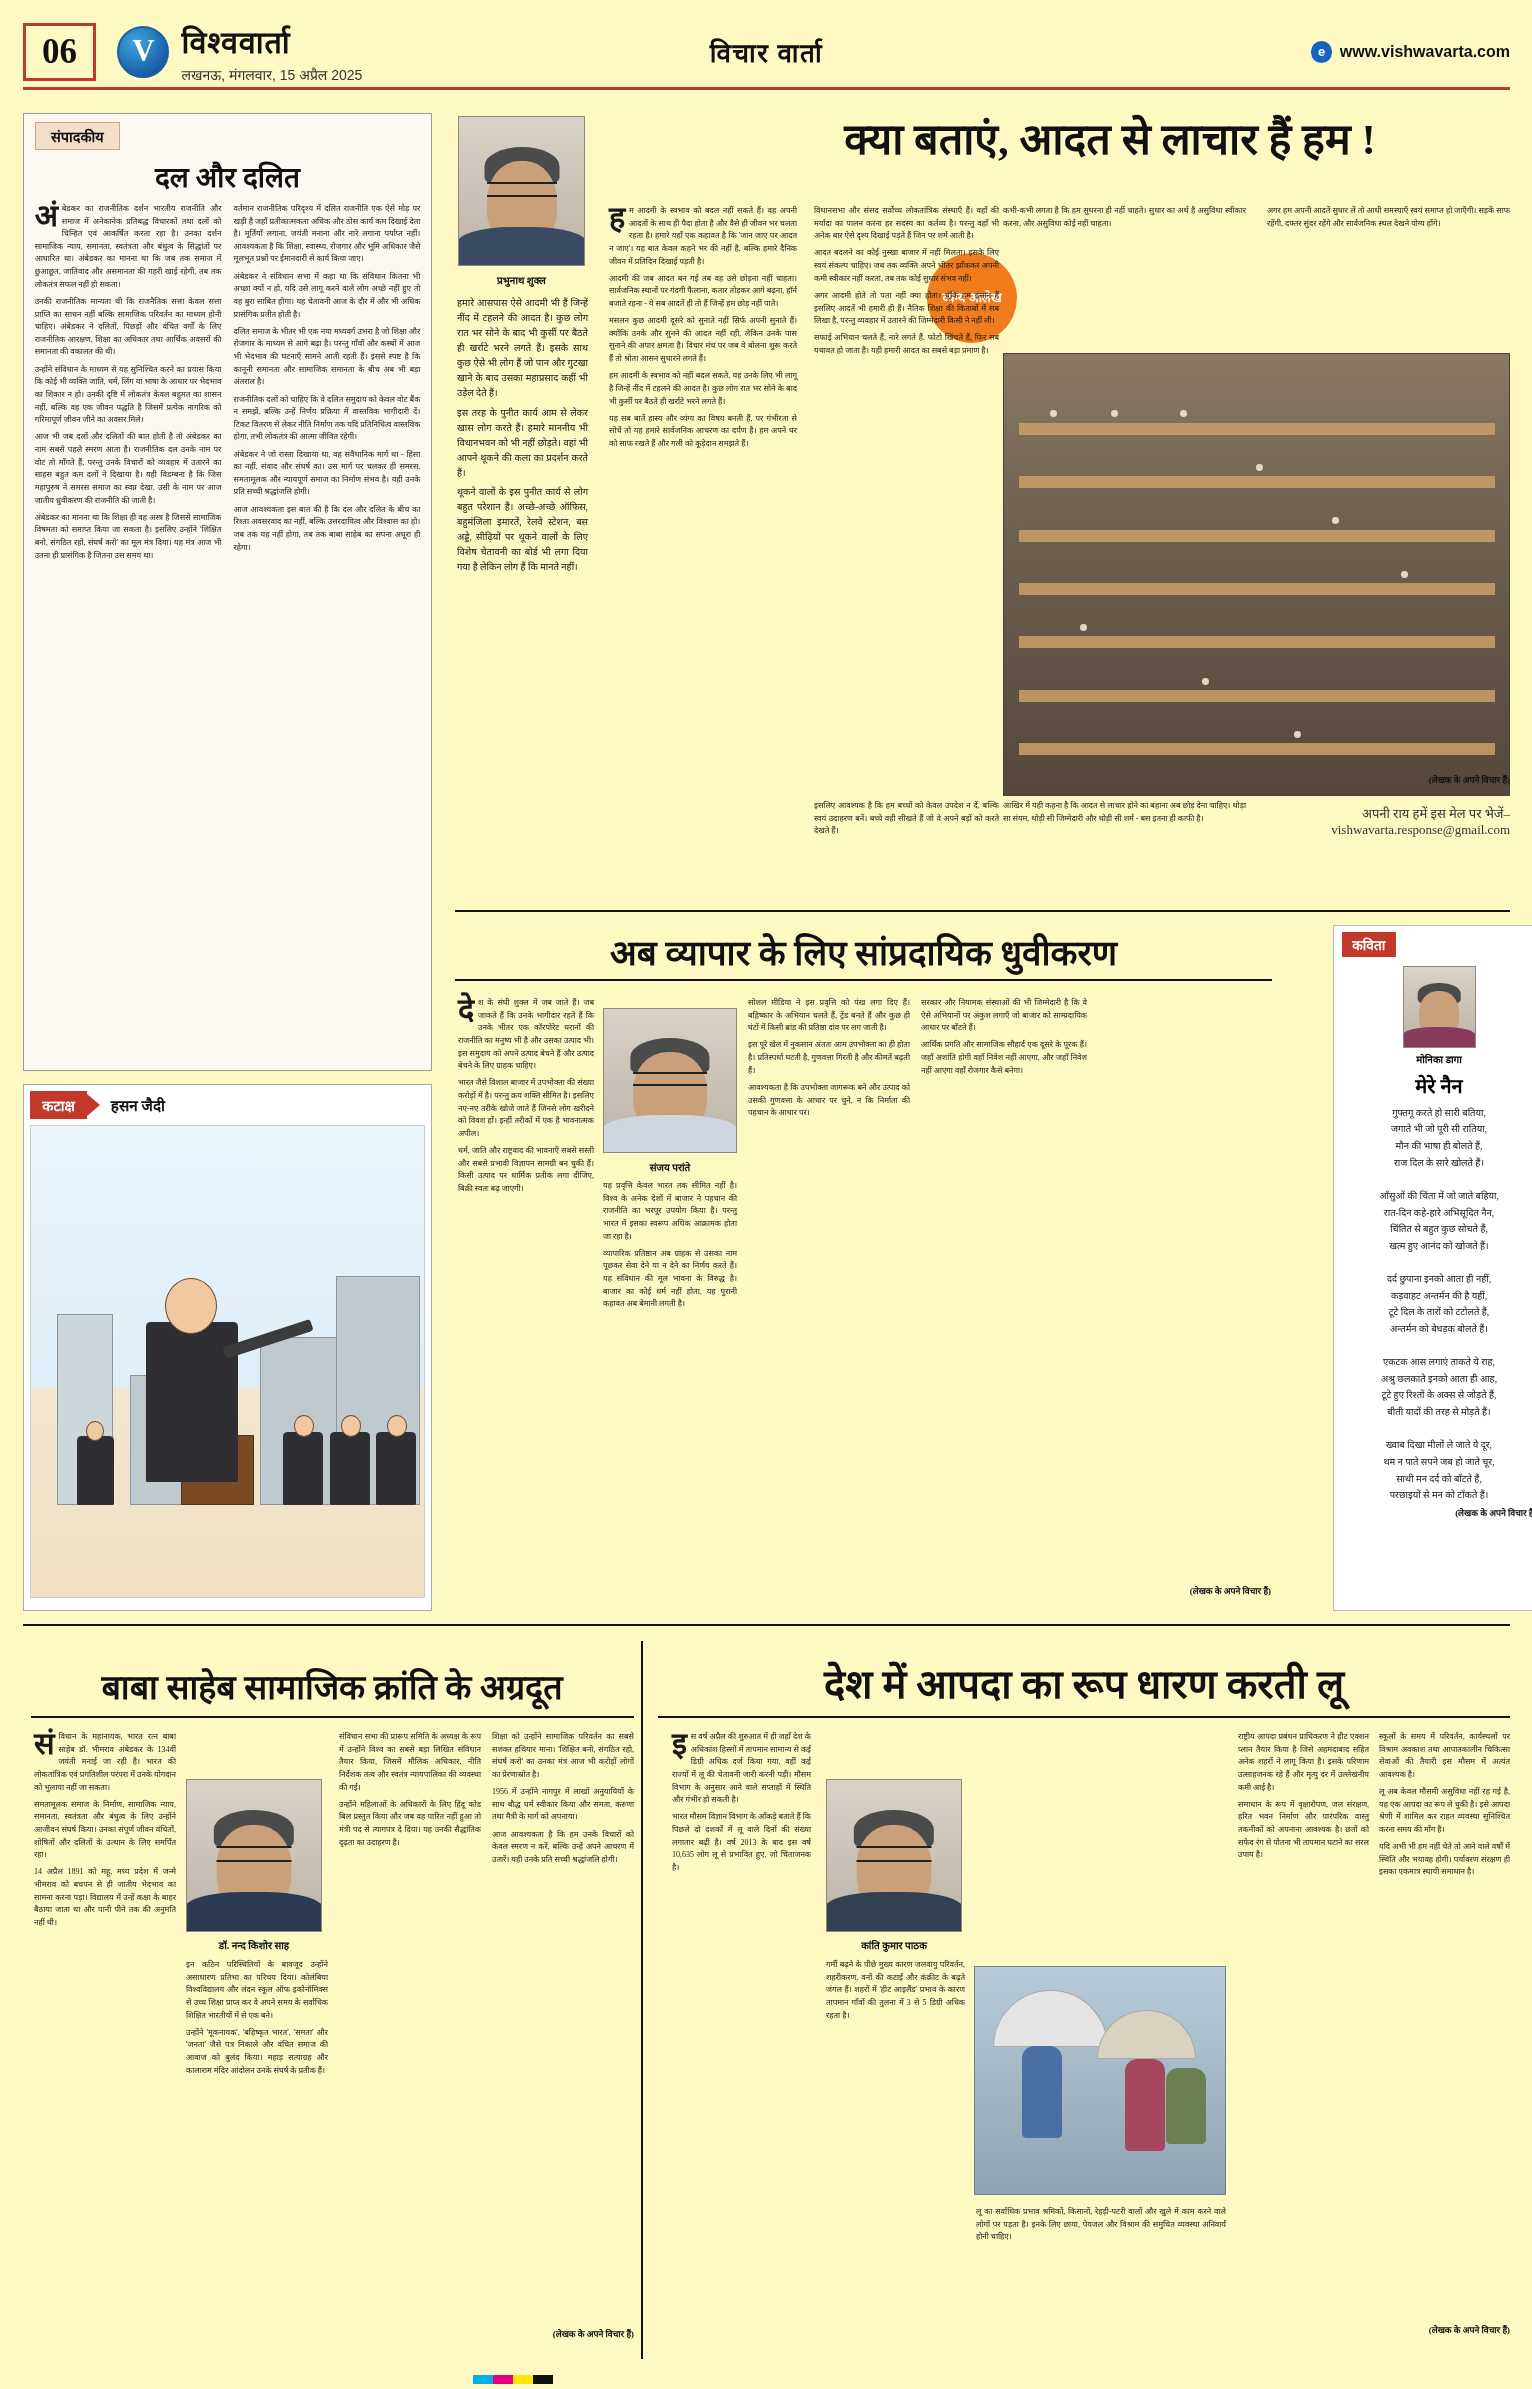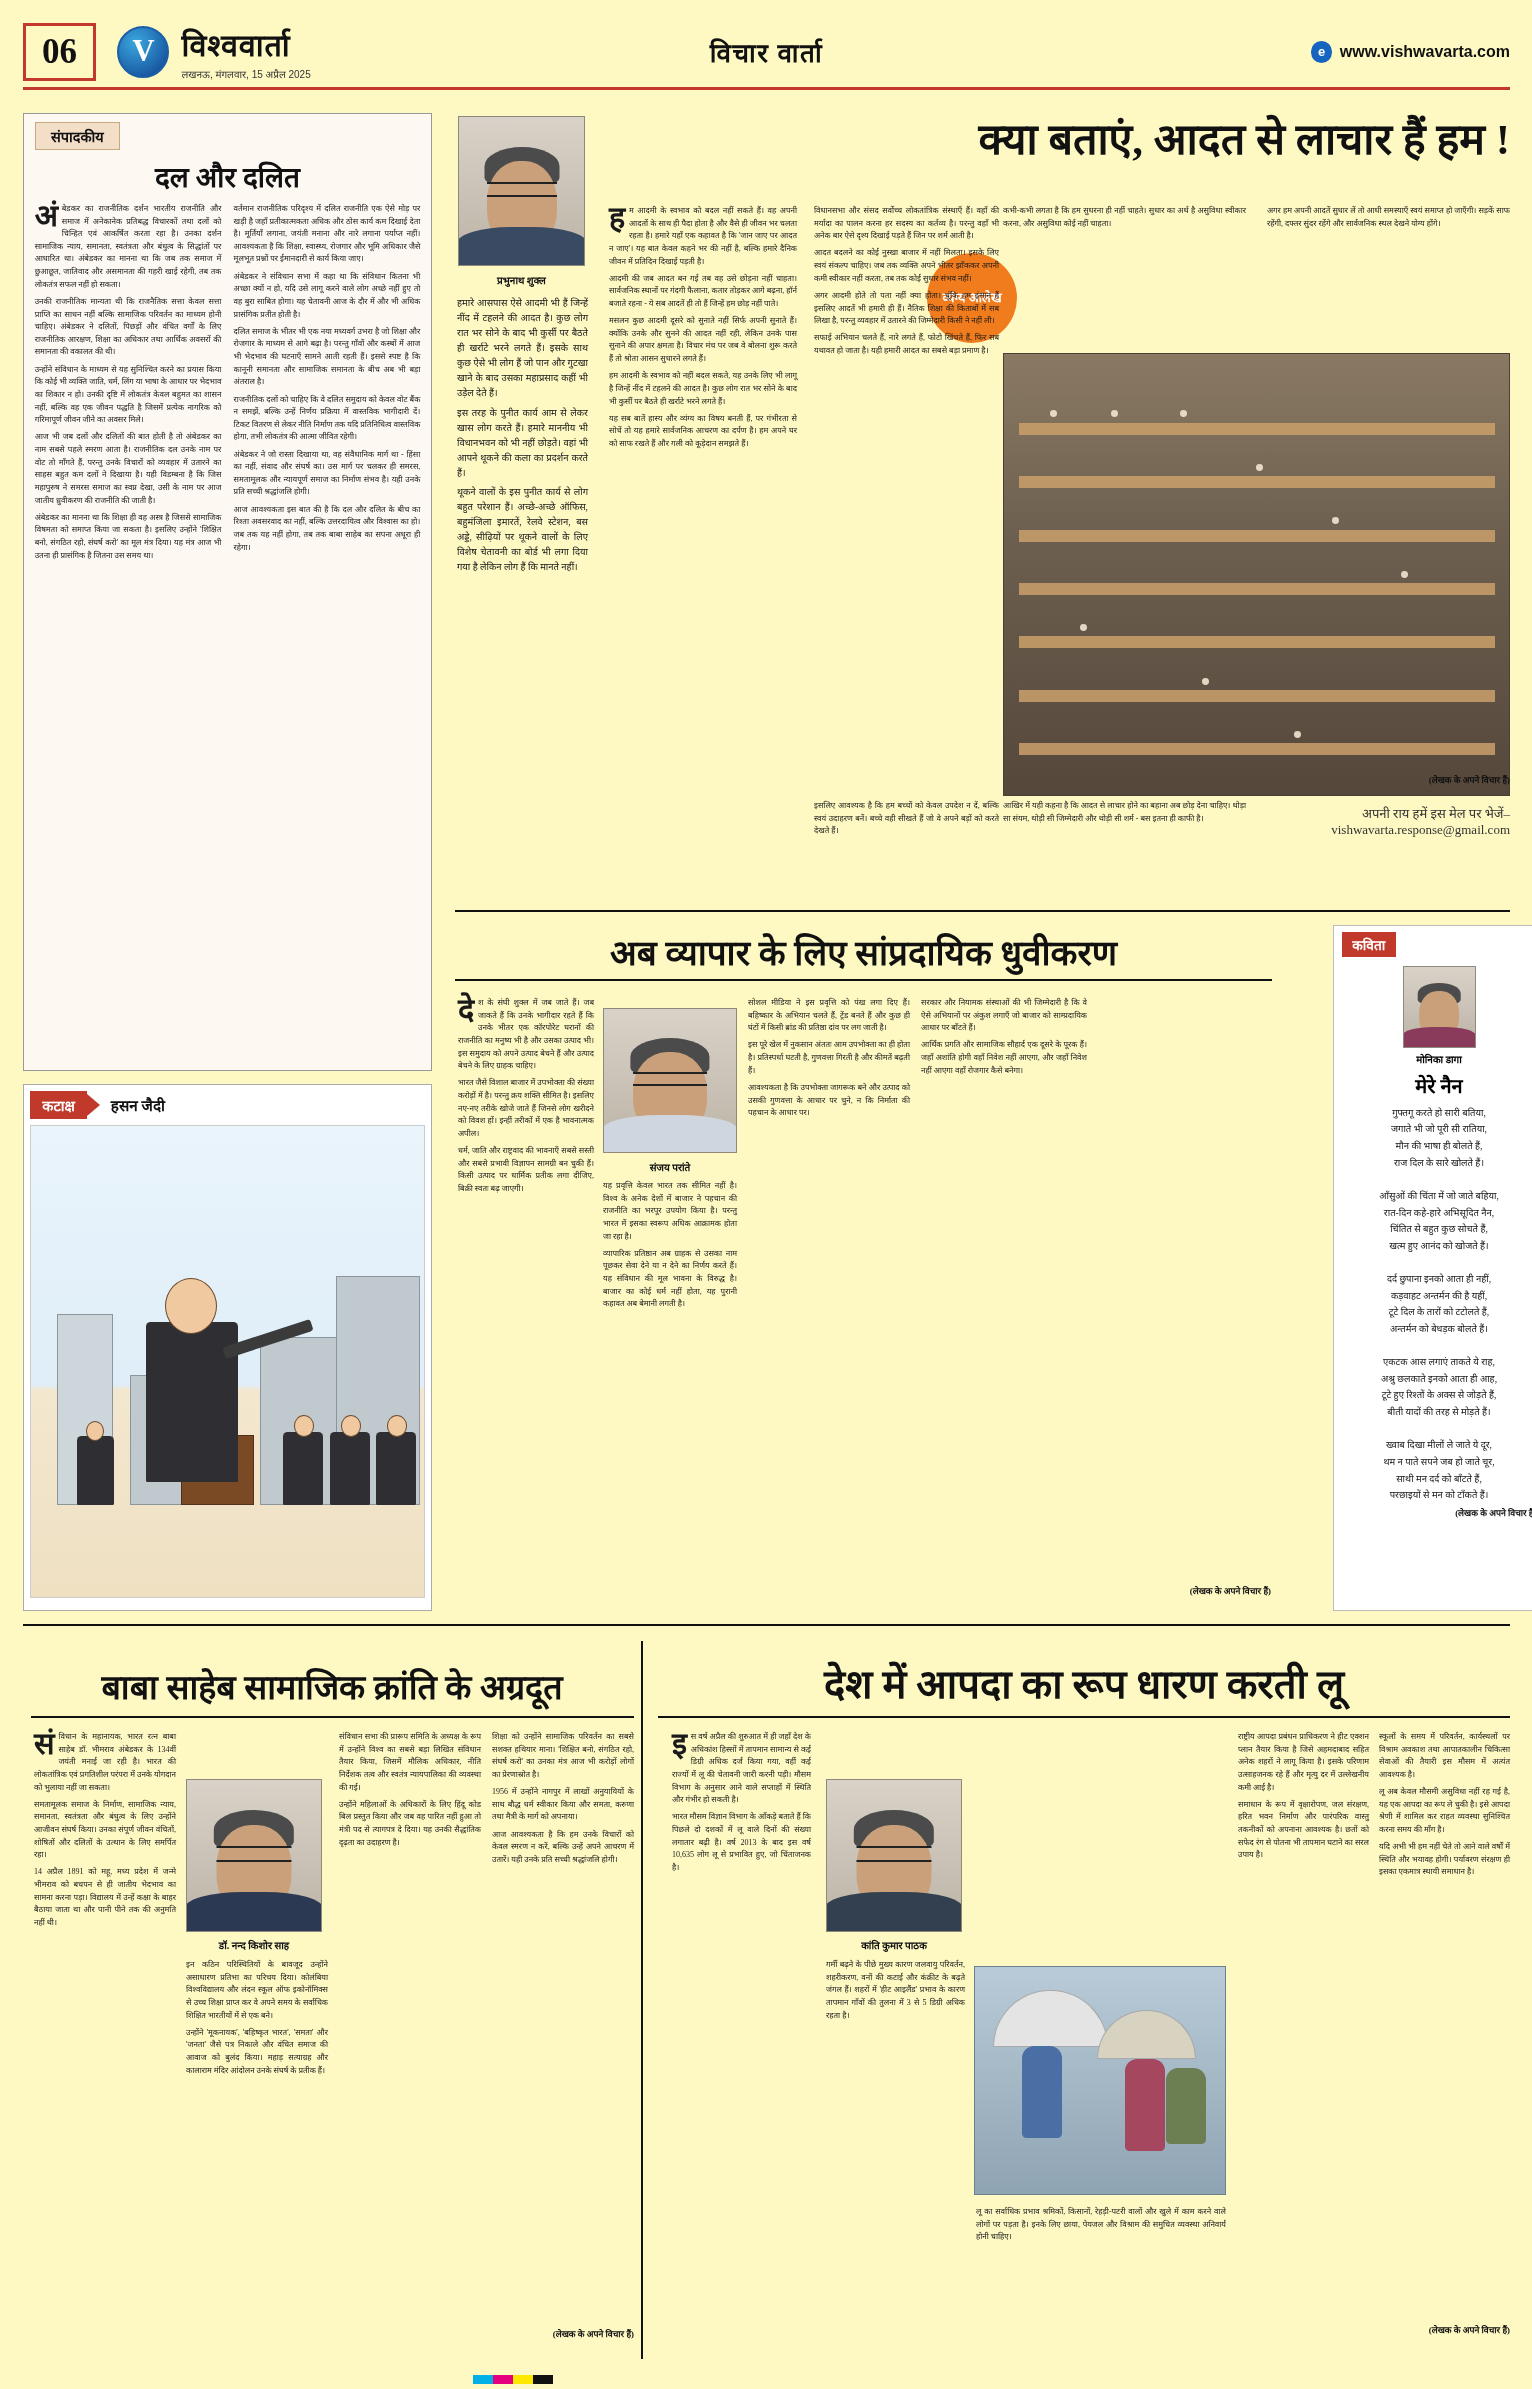--- a/index.html
+++ b/index.html
@@ -38,21 +38,21 @@
     background: radial-gradient(circle at 35% 30%, #3ba7dd 0%, #1b5fa8 70%, #0d3b73 100%);
     color: #fff; display: flex; align-items: center; justify-content: center;
     font-size: 30.5px; font-weight: bold; font-family: "Liberation Serif", serif;
     border: 2.3px solid #1b5fa8;
   }
   .logo-text { margin-left: 12.2px; }
   .logo-title {
     font-size: 30.5px; font-weight: bold; color: #111;
     font-family: "Liberation Serif", serif; letter-spacing: 0.8px;
   }
-  .logo-sub { font-size: 10px; color: #333; margin-top: 2.3px; }
+  .logo-sub { font-size: 14px; color: #333; margin-top: 2.3px; }
   .center-title {
     position: absolute; left: 50%; transform: translateX(-50%);
     font-size: 26px; font-weight: bold; color: #111;
     font-family: "Liberation Serif", serif; letter-spacing: 1.5px;
   }
   .site-url {
     margin-left: auto; display: flex; align-items: center; gap: 7.6px;
     font-size: 16px; color: #111; font-weight: bold;
   }
   .globe-icon {
@@ -180,21 +180,21 @@
     width: 104%; height: 26%; background: #3a4a63; border-radius: 42% 42% 0 0;
   }
   .caption {
     text-align: center; font-size: 10px; font-weight: bold; color: #111;
     margin-top: 3.8px; font-family: "Liberation Serif", serif;
   }
 
   .bigtitle-1 {
     position: absolute; left: 455px; top: 115px; width: 1055px;
     font-size: 43px; font-weight: bold; color: #111;
-    font-family: "Liberation Serif", serif; text-align: right;
+    font-family: "Liberation Serif", serif; text-align: center;
     line-height: 1.1;
   }
 
   .vyangya-badge {
     position: absolute;
     width: 90px; height: 90px; border-radius: 50%;
     background: #f07c1e; color: #fff;
     display: flex; align-items: center; justify-content: center;
     font-size: 13px; font-weight: bold; text-align: center;
     font-family: "Liberation Serif", serif; line-height: 1.2;

